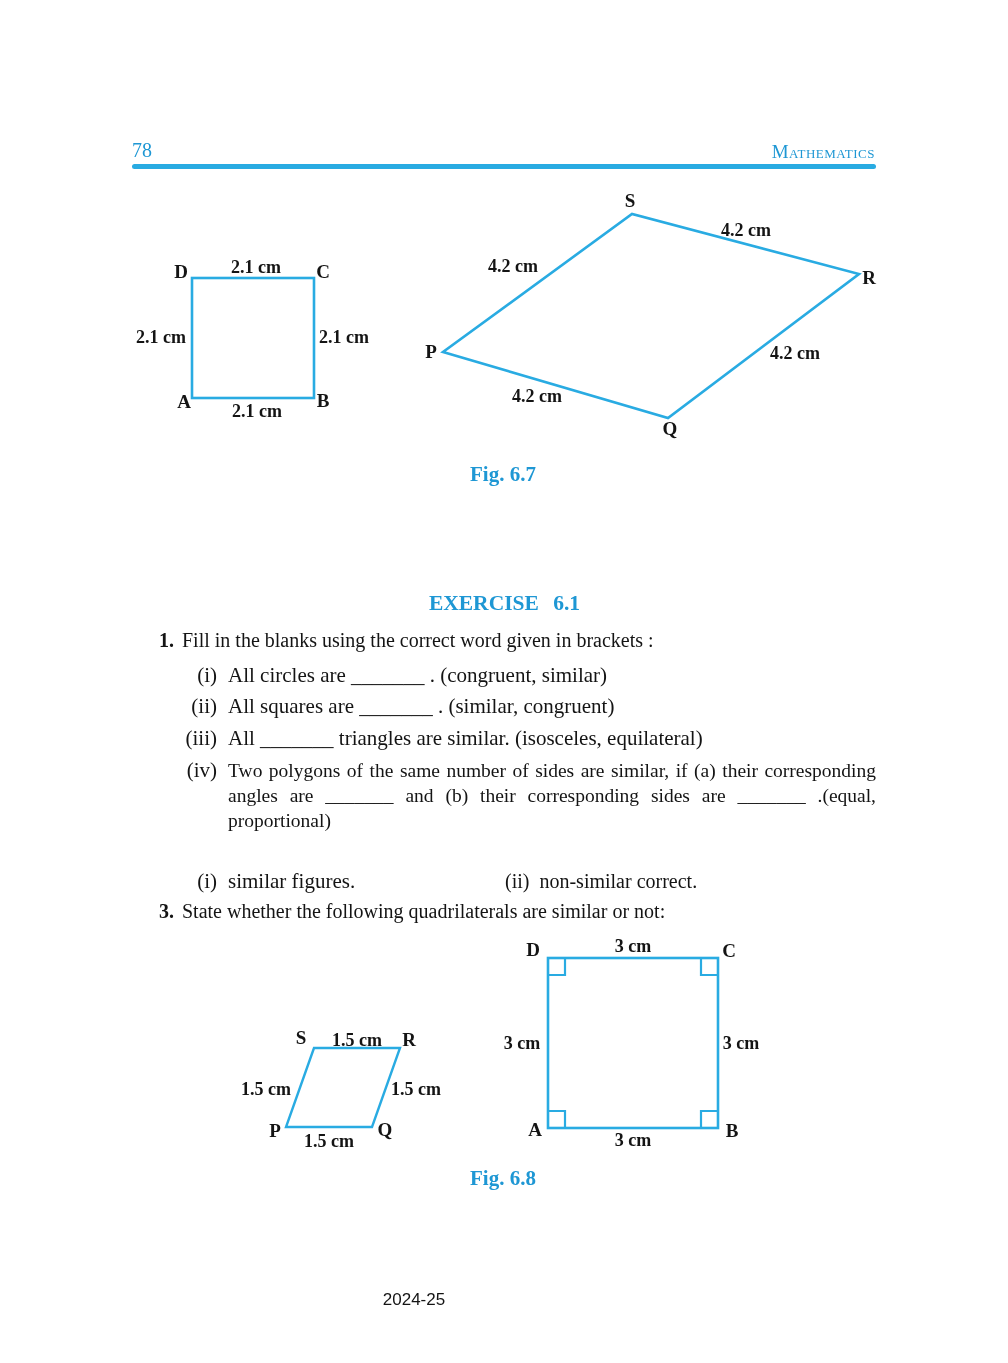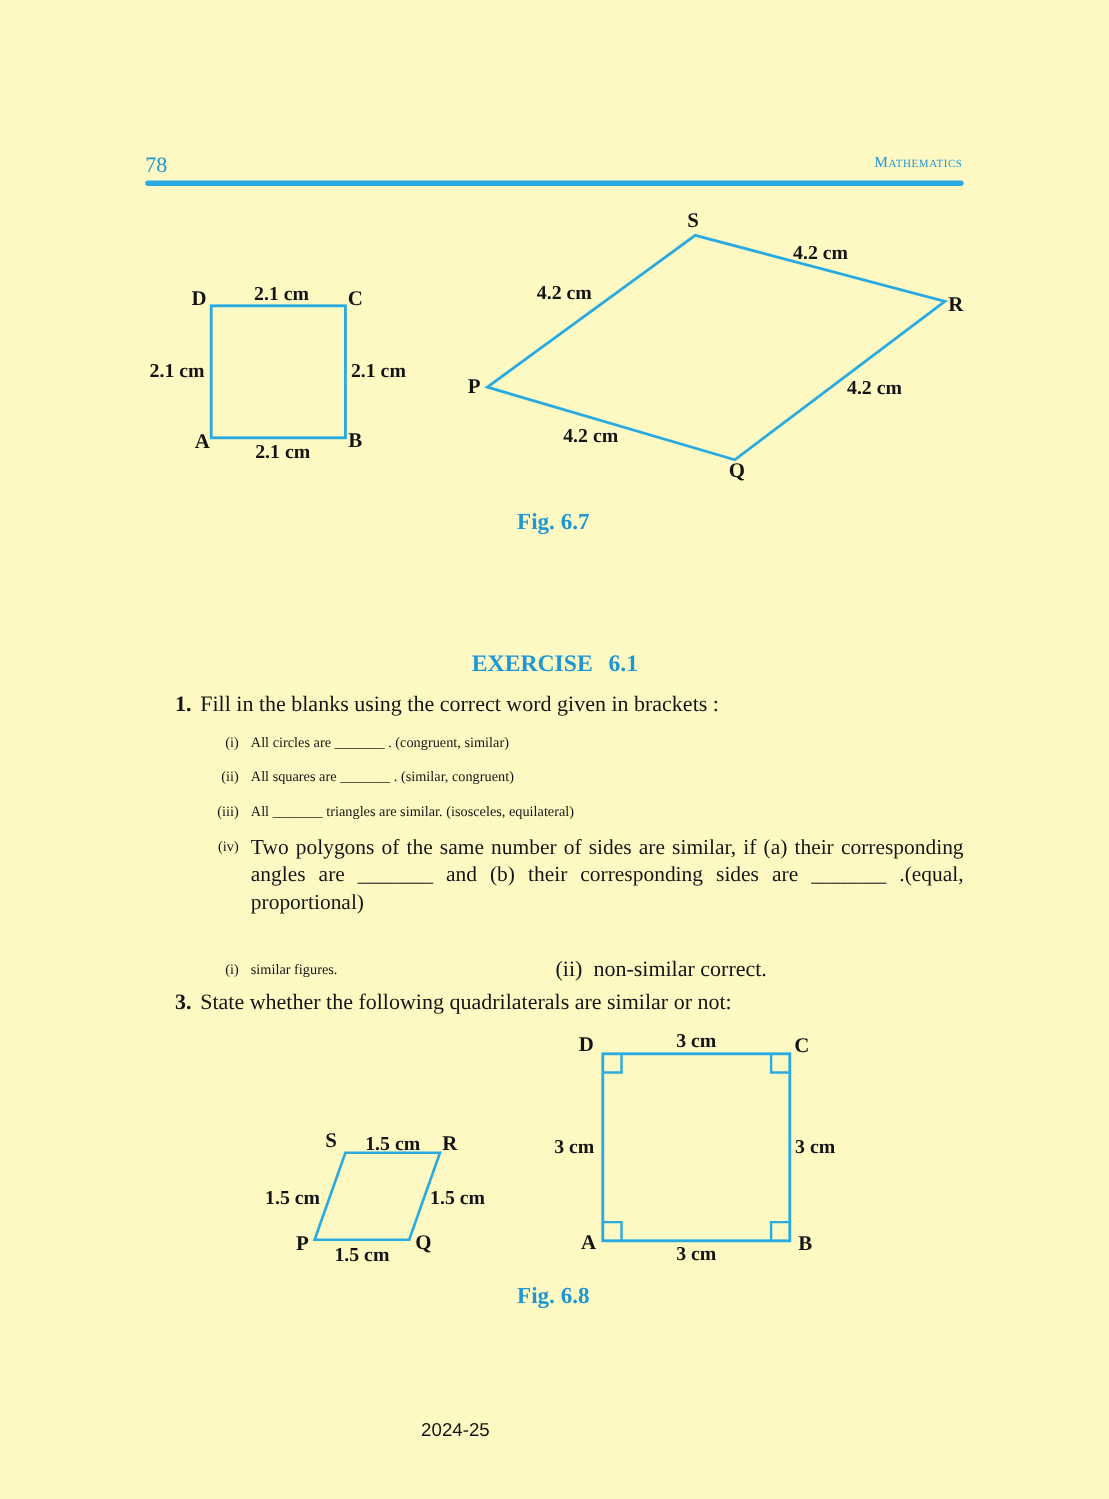--- a/index.html
+++ b/index.html
@@ -1,27 +1,27 @@
 <!DOCTYPE html>
 <html><head>
 <meta charset="utf-8">
 <style>
   * { margin:0; padding:0; box-sizing:border-box; }
   html,body { background:#e8e8e8; }
   .page {
     position:relative; width:1008px; height:1363px;
-    background:#fef9c3; overflow:hidden;
+    background:#ffffff; overflow:hidden;
     font-family:"Liberation Serif", serif; color:#141414;
   }
   .abs { position:absolute; }
   .ctr { position:absolute; transform:translate(-50%,-50%); white-space:nowrap; }
   
   .page-num { left:132px; top:139px; font-size:20px; color:#1E97D4; }
   .running-head {
-    right:133px; top:141px; font-size:14px; color:#1E97D4;
+    right:133px; top:141px; font-size:19px; color:#1E97D4;
     font-variant:small-caps; letter-spacing:0.5px;
   }
   .head-rule {
     left:132px; top:164px; width:744px; height:5px;
     background:#29ABE2; border-radius:3px;
   }
   
   .vlabel { font-weight:bold; font-size:19px; }
   .slabel { font-weight:bold; font-size:18px; }
   .fig-caption { font-weight:bold; font-size:21px; color:#1E97D4; }
@@ -34,21 +34,21 @@
   .para .lead { font-style:normal; padding-left:45px; }
   .para em { font-style:italic; }
   
   .ex-title {
     left:133px; top:591px; width:743px; text-align:center;
     font-weight:bold; font-size:21.5px; color:#1E97D4; word-spacing:9px;
   }
   .q-row { font-size:20px; line-height:24px; white-space:nowrap; }
   .qnum { display:inline-block; width:23px; font-weight:bold; }
   .q-main { left:159px; }
-  .sub-row { left:150px; font-size:13px; line-height:24px; white-space:nowrap; }
+  .sub-row { left:150px; font-size:21px; line-height:24px; white-space:nowrap; }
   .sub-label { display:inline-block; width:67px; text-align:right; }
   .sub-text { margin-left:11px; }
   .iv-lines {
     left:228px; top:758px; width:648px;
     font-size:19.5px; line-height:25px;
   }
   .iv-lines .jl { text-align:justify; text-align-last:justify; }
   
   .footer {
     left:0; top:1290px; width:828px; text-align:center;

